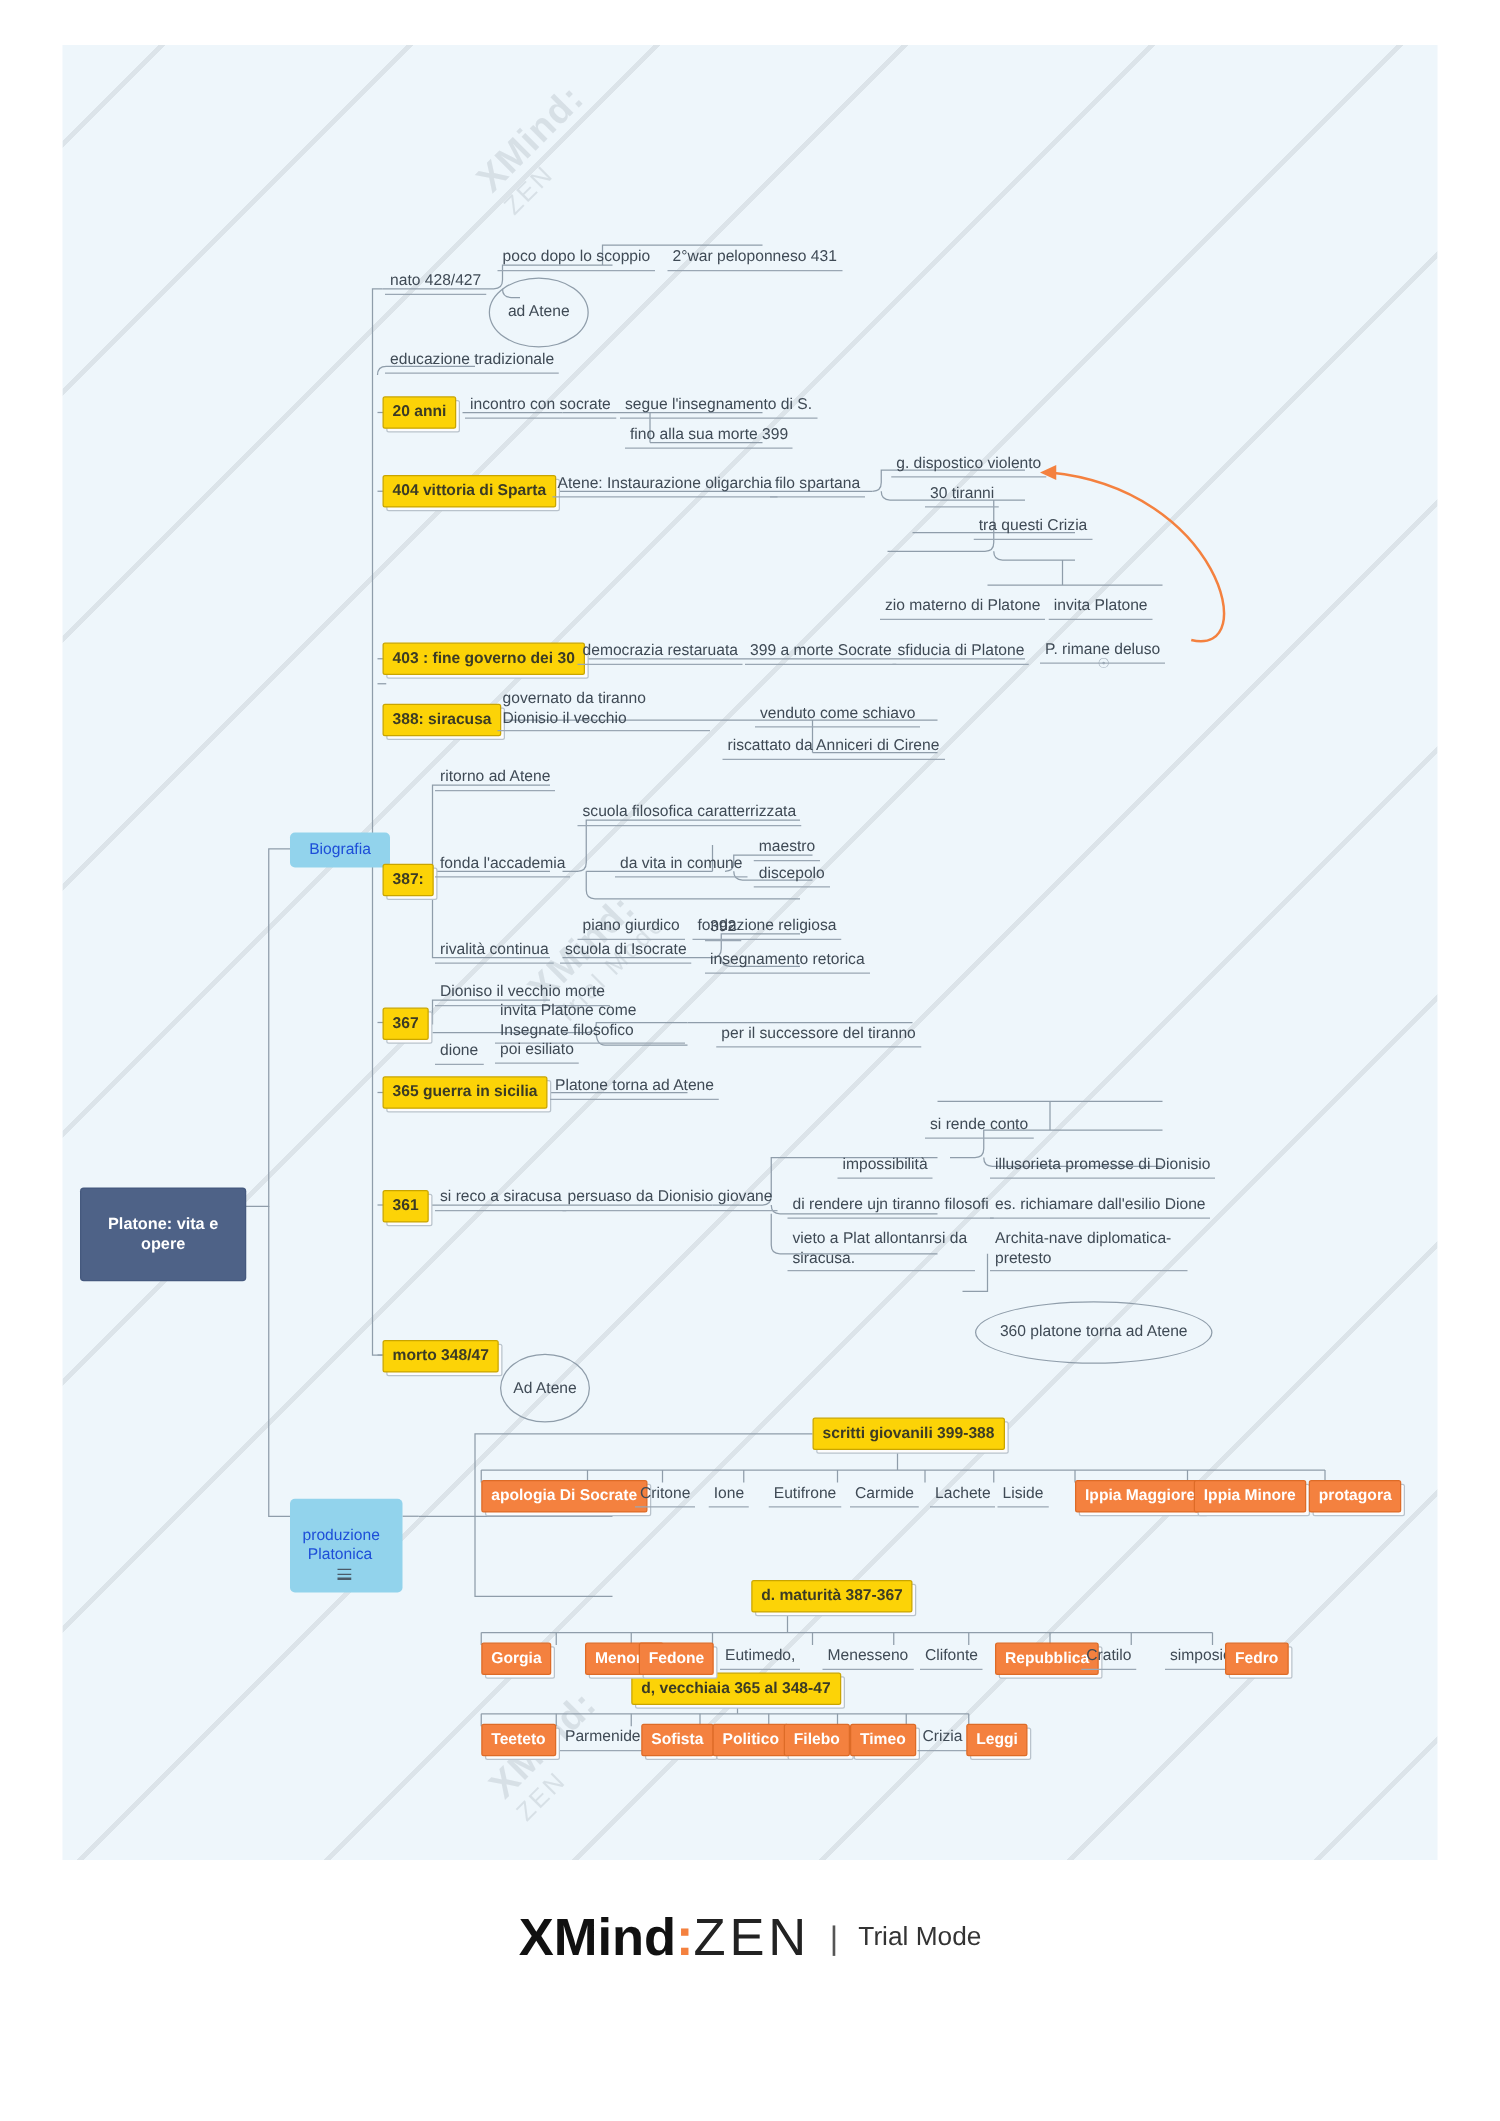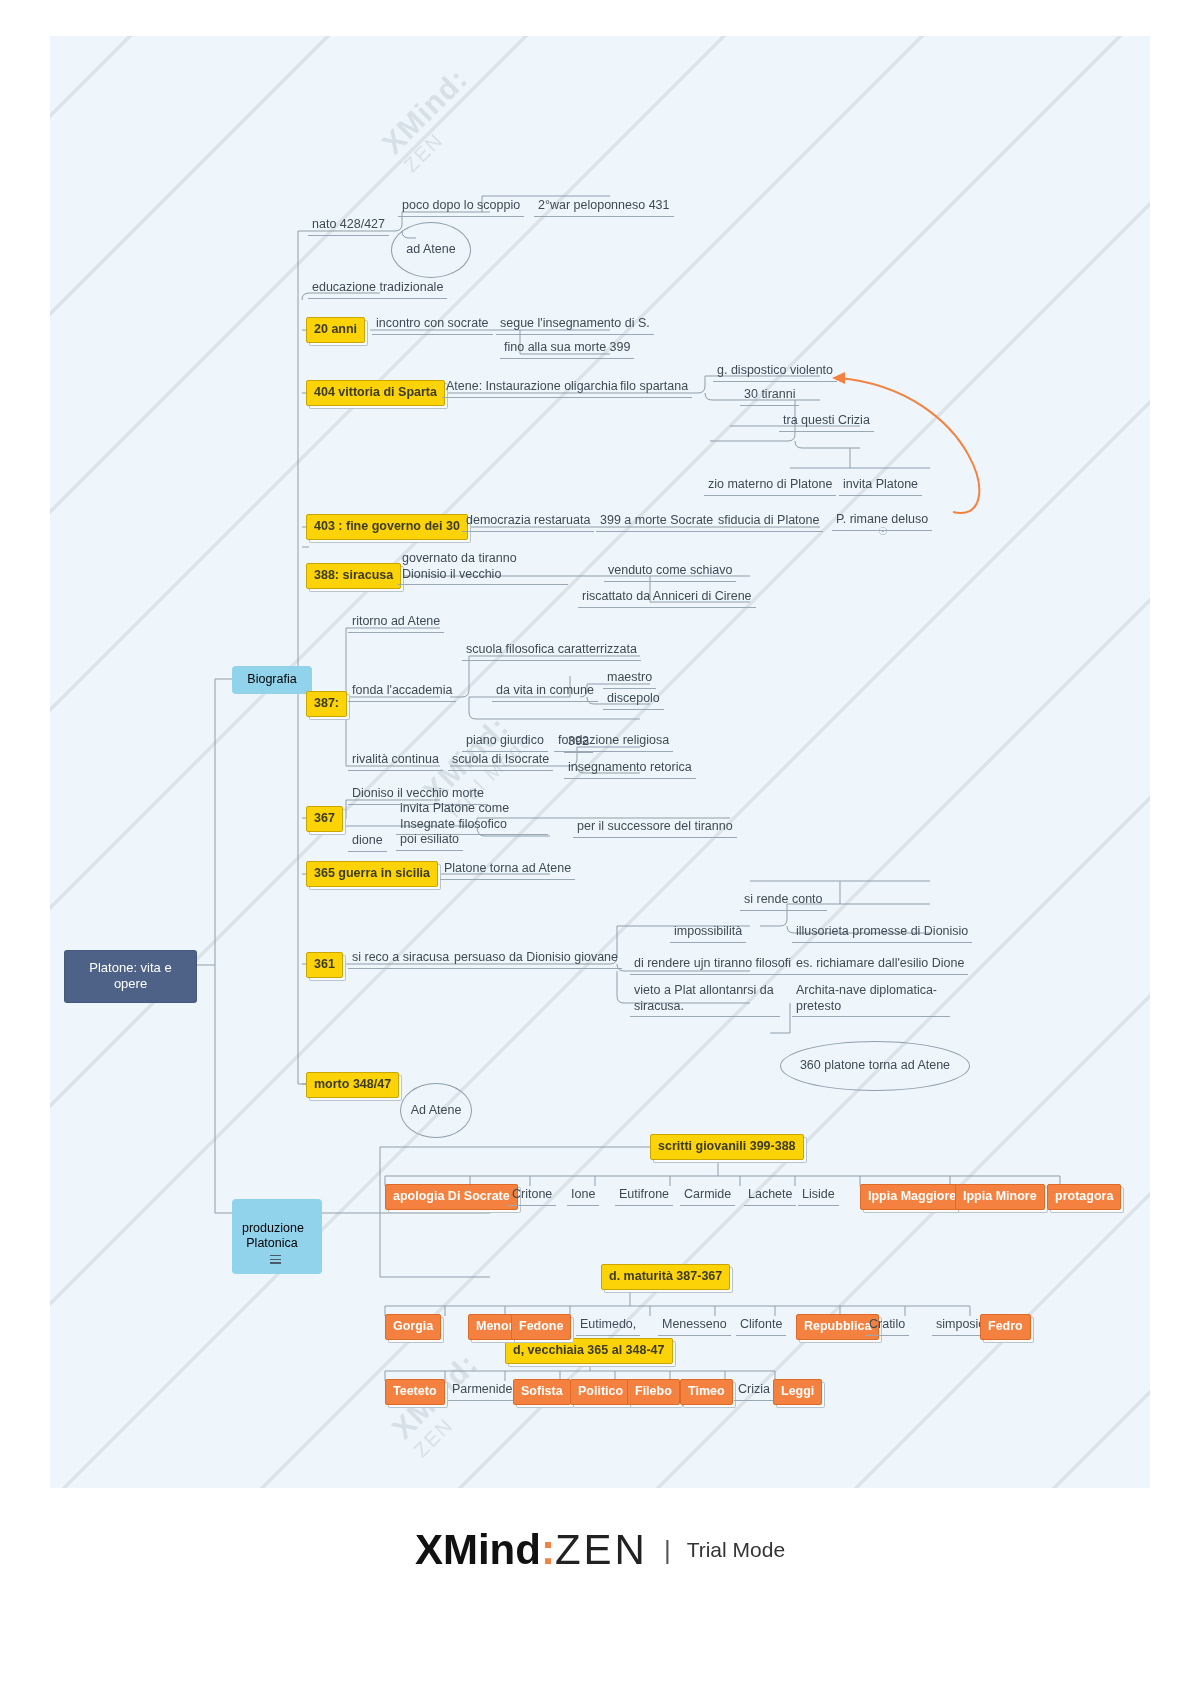--- a/index.html
+++ b/index.html
@@ -22,26 +22,26 @@
   .wm-logo small{font-weight:400;font-size:20px;display:block;letter-spacing:2px;}
 
   
   .node{position:absolute;box-sizing:border-box;font-size:12.5px;color:#3f4a55;
         line-height:1.25;white-space:pre-line;}
 
   
   .plain{border-bottom:1px solid #9aa7b4;padding:1px 4px 2px 4px;}
 
   
-  .central{background:#4e6287;color:#ffffff;font-weight:normal;font-size:13px;
-           padding:9px 12px;border-radius:2px;text-align:center;
+  .central{background:#4e6287;color:#ffffff;font-weight:bold;font-size:13px;
+           padding:20px 12px;border-radius:2px;text-align:center;
            box-shadow:0 0 0 1px #45597e;}
 
   
-  .branch{background:#92d3ec;color:#000000;font-size:12.5px;padding:6px 10px;
+  .branch{background:#92d3ec;color:#1d4ed8;font-size:12.5px;padding:6px 10px;
           border-radius:4px;text-align:center;}
 
   
   .yellow{background:#fcd307;color:#3b3b25;font-weight:bold;font-size:12.5px;
           padding:4px 7px;border:1px solid #c9a500;border-radius:2px;
           box-shadow:3px 3px 0 -1px rgba(255,255,255,.95),3px 3px 0 0 #b9c3cc;}
 
   
   .orange{background:#f4813f;color:#ffffff;font-weight:bold;font-size:12.5px;
           padding:4px 7px;border:1px solid #dd6b27;border-radius:2px;

